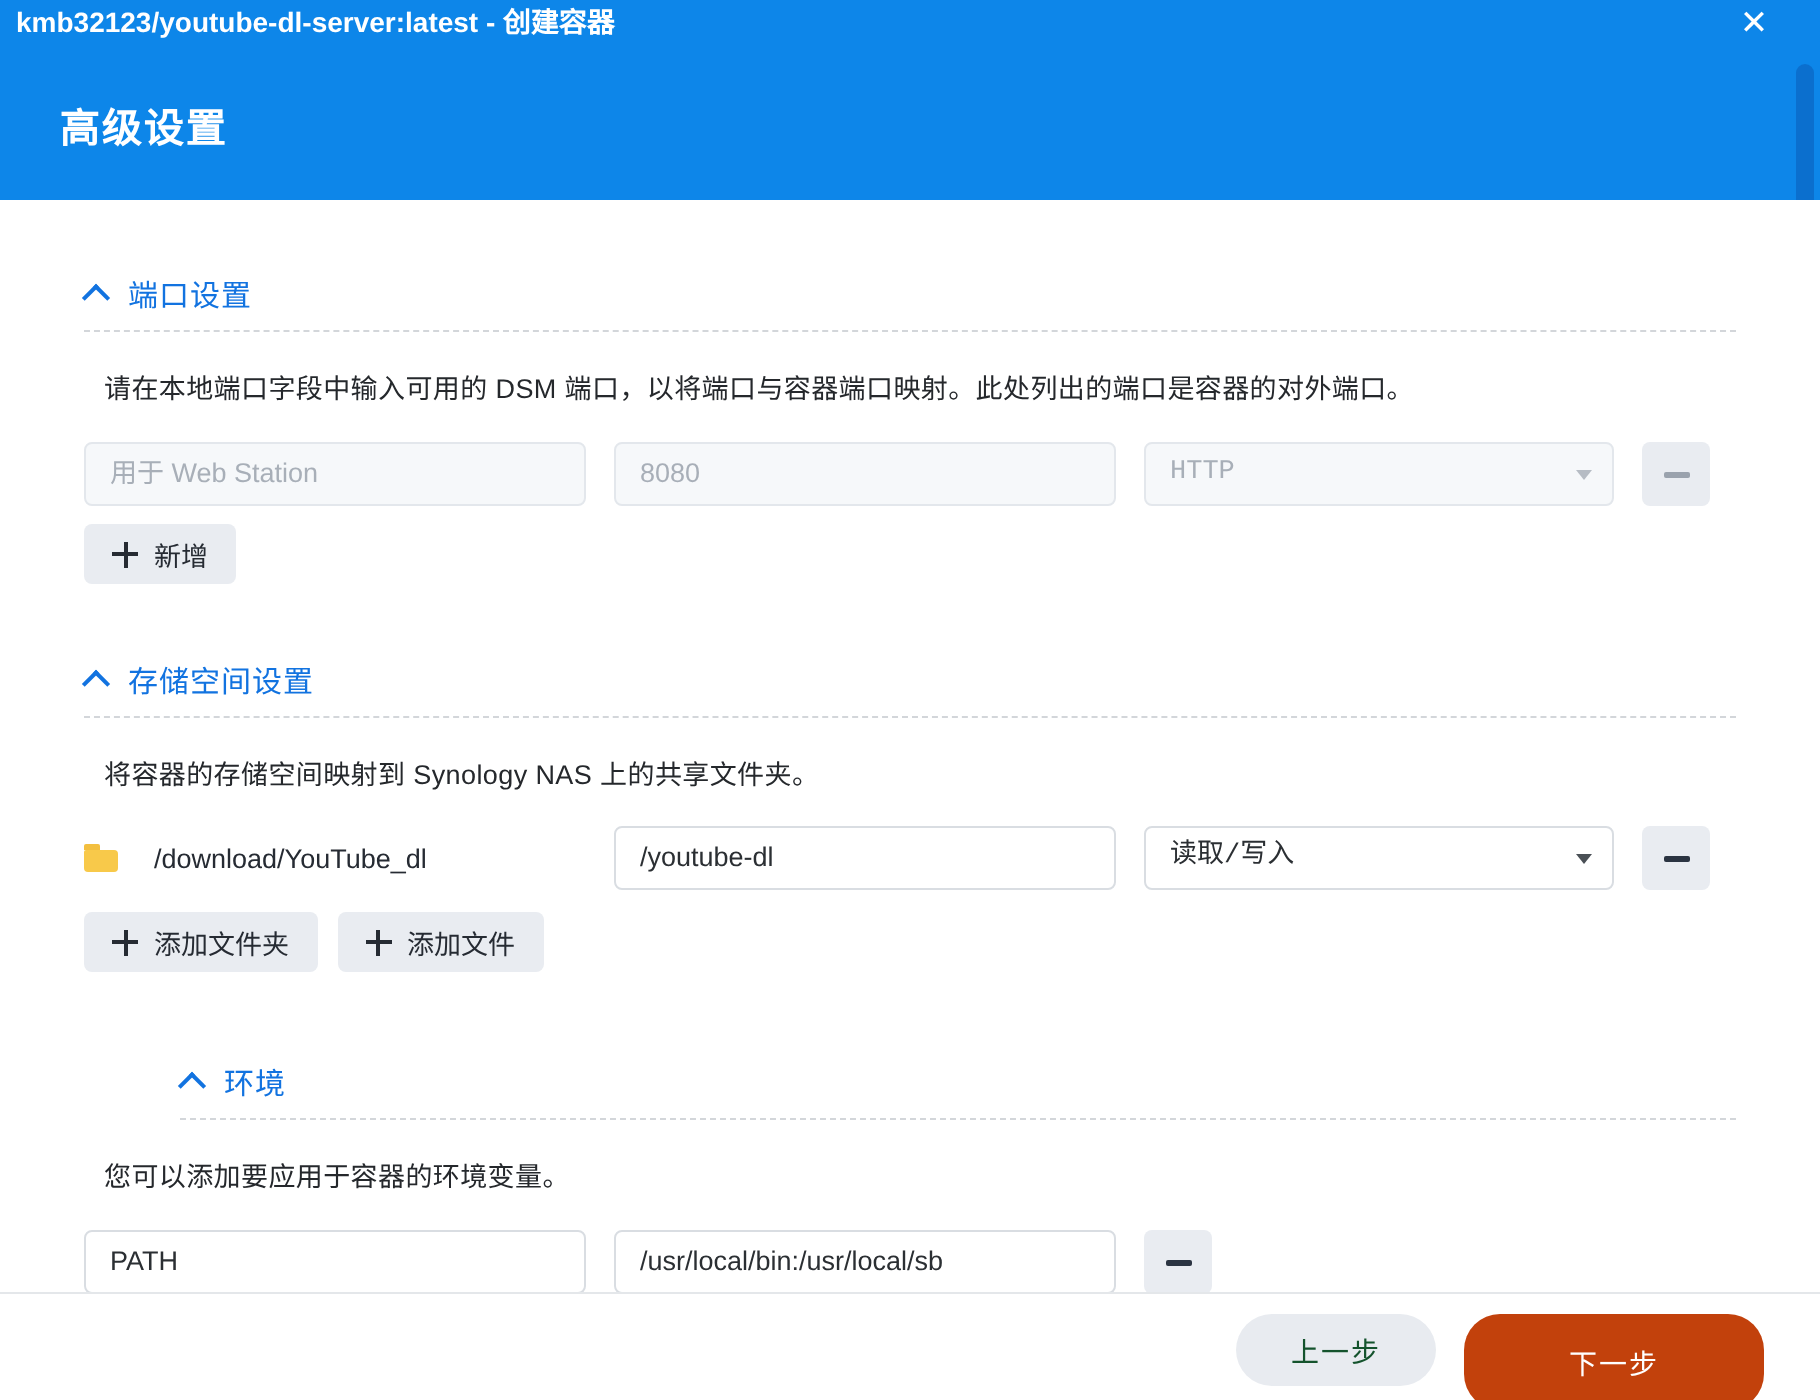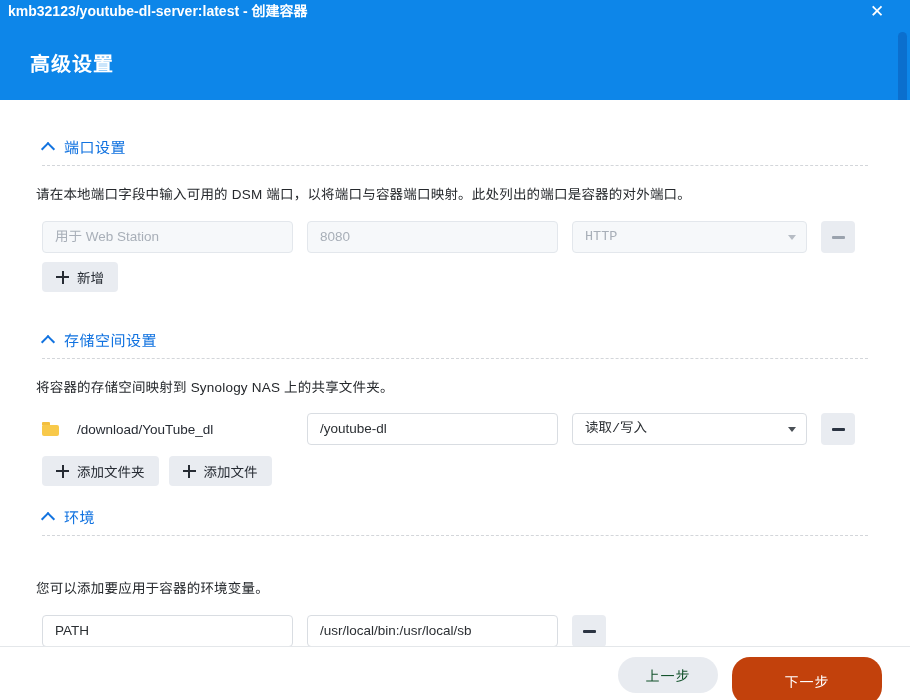--- a/index.html
+++ b/index.html
@@ -127,21 +127,21 @@
     color: #1273e0;
     font-weight: 400;
     letter-spacing: 0.5px;
   }
   .divider {
     margin: 7px 42px 0 42px;
     border-top: 1px dashed #d3d6da;
     height: 0;
   }
   .desc {
-    padding-left: 36px;
+    padding-left: 52px;
     font-size: 13.5px;
     color: #25282c;
     line-height: 20px;
     letter-spacing: 0.2px;
   }
 
   
   .row {
     position: absolute;
     left: 0;
@@ -381,21 +381,21 @@
         <button class="gbtn">
           <span class="plus"></span>
           <span>添加文件夹</span>
         </button>
         <button class="gbtn">
           <span class="plus"></span>
           <span>添加文件</span>
         </button>
       </div>
 
-      <div class="section" style="top:404px;">
+      <div class="section" style="top:428px;padding-left:48px;">
         <div class="section-head">
           <span class="chev"></span>
           <span class="section-title">环境</span>
         </div>
         <div class="divider"></div>
       </div>
 
       <div class="desc" style="position:absolute; top:479px; left:0; width:880px;">您可以添加要应用于容器的环境变量。</div>
 
       <div class="row" style="top:515px;">

